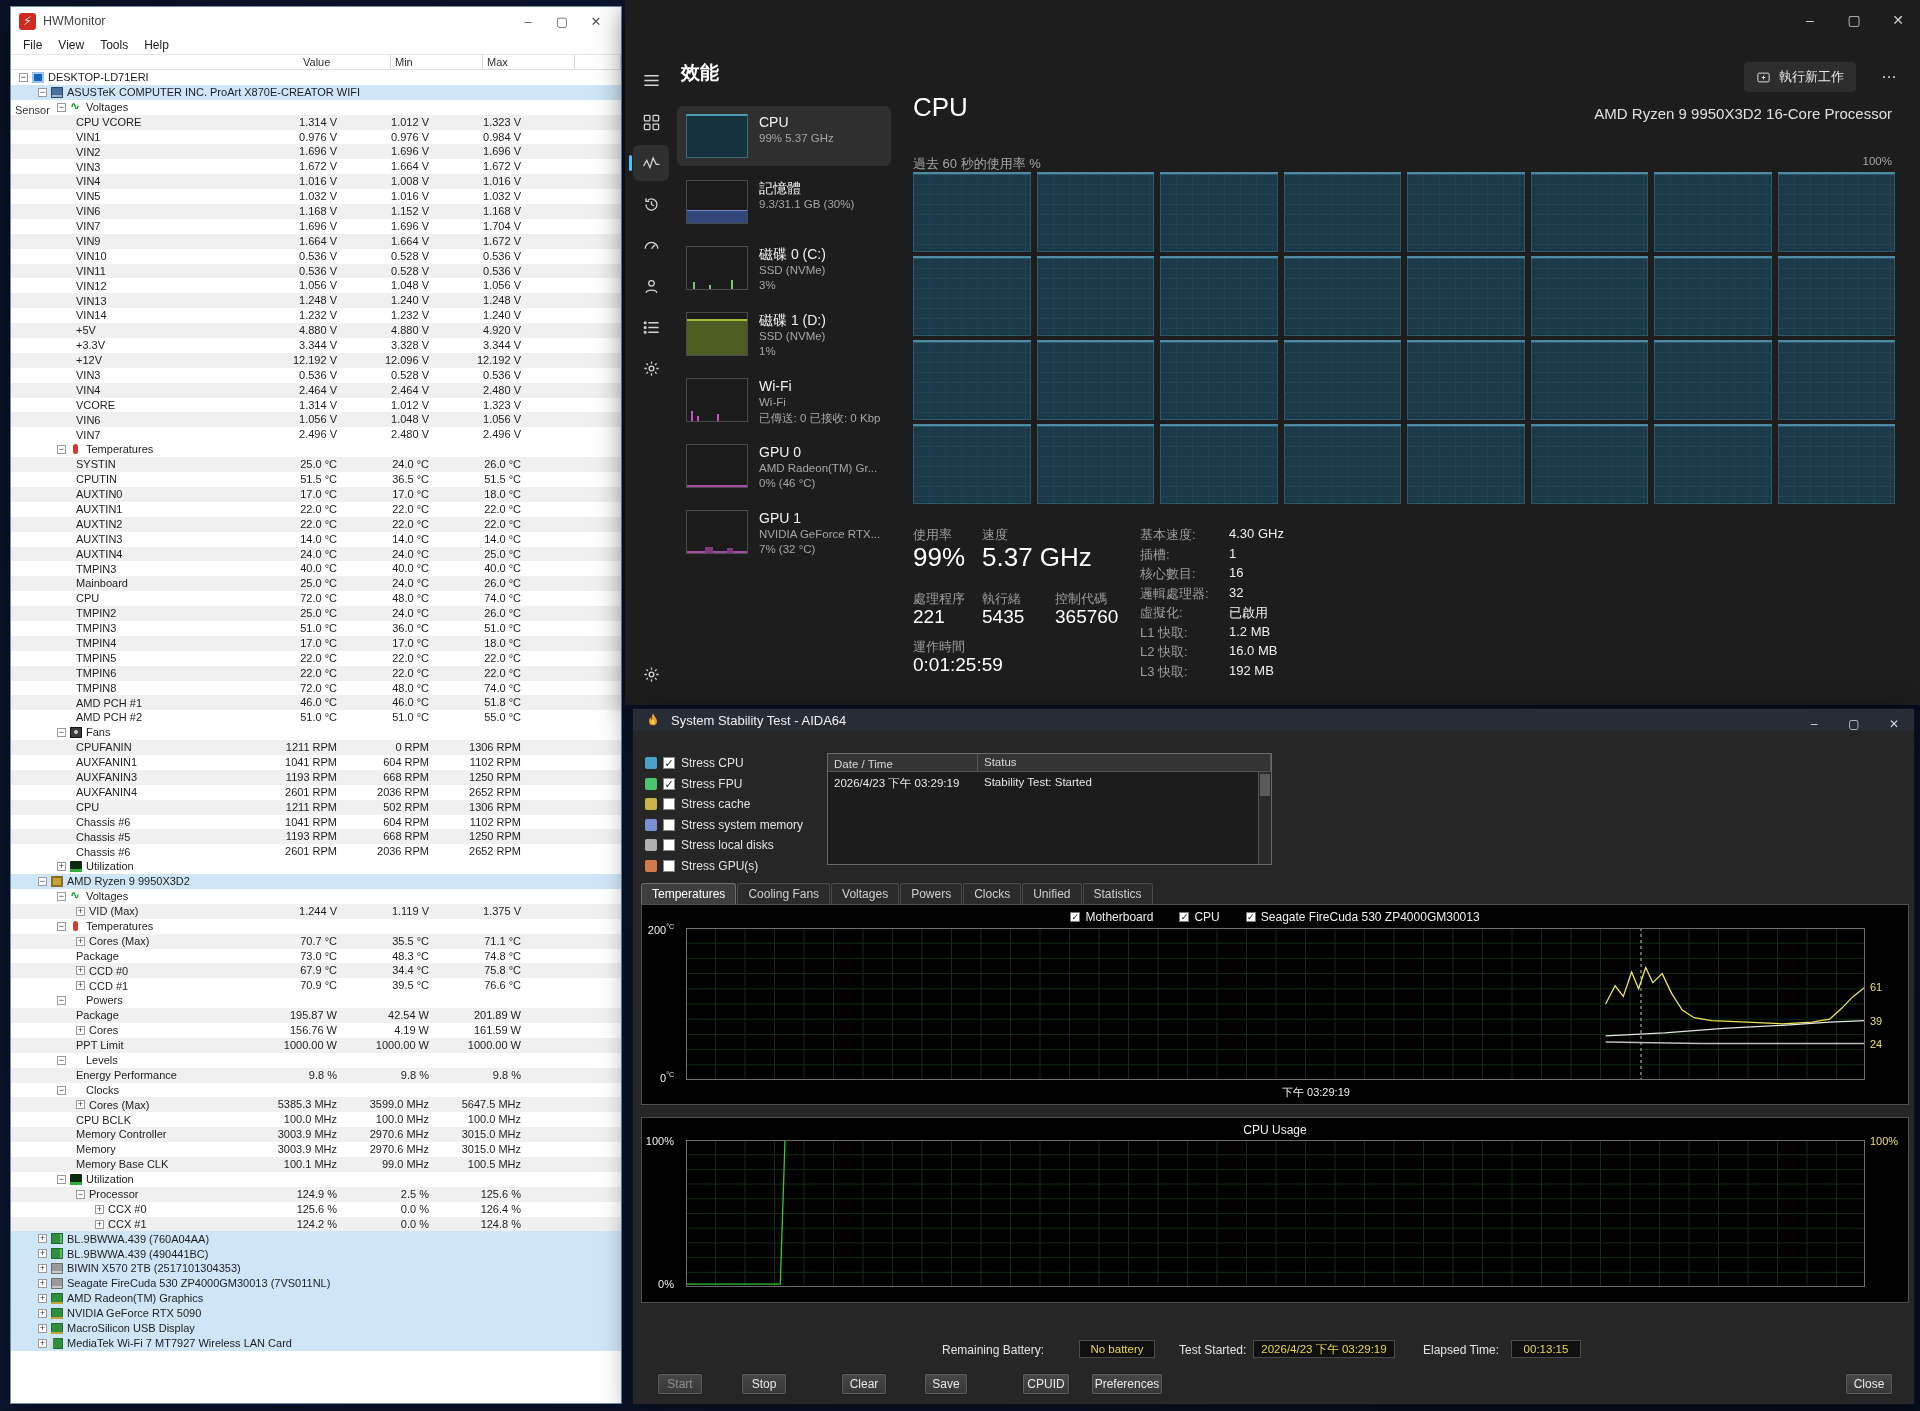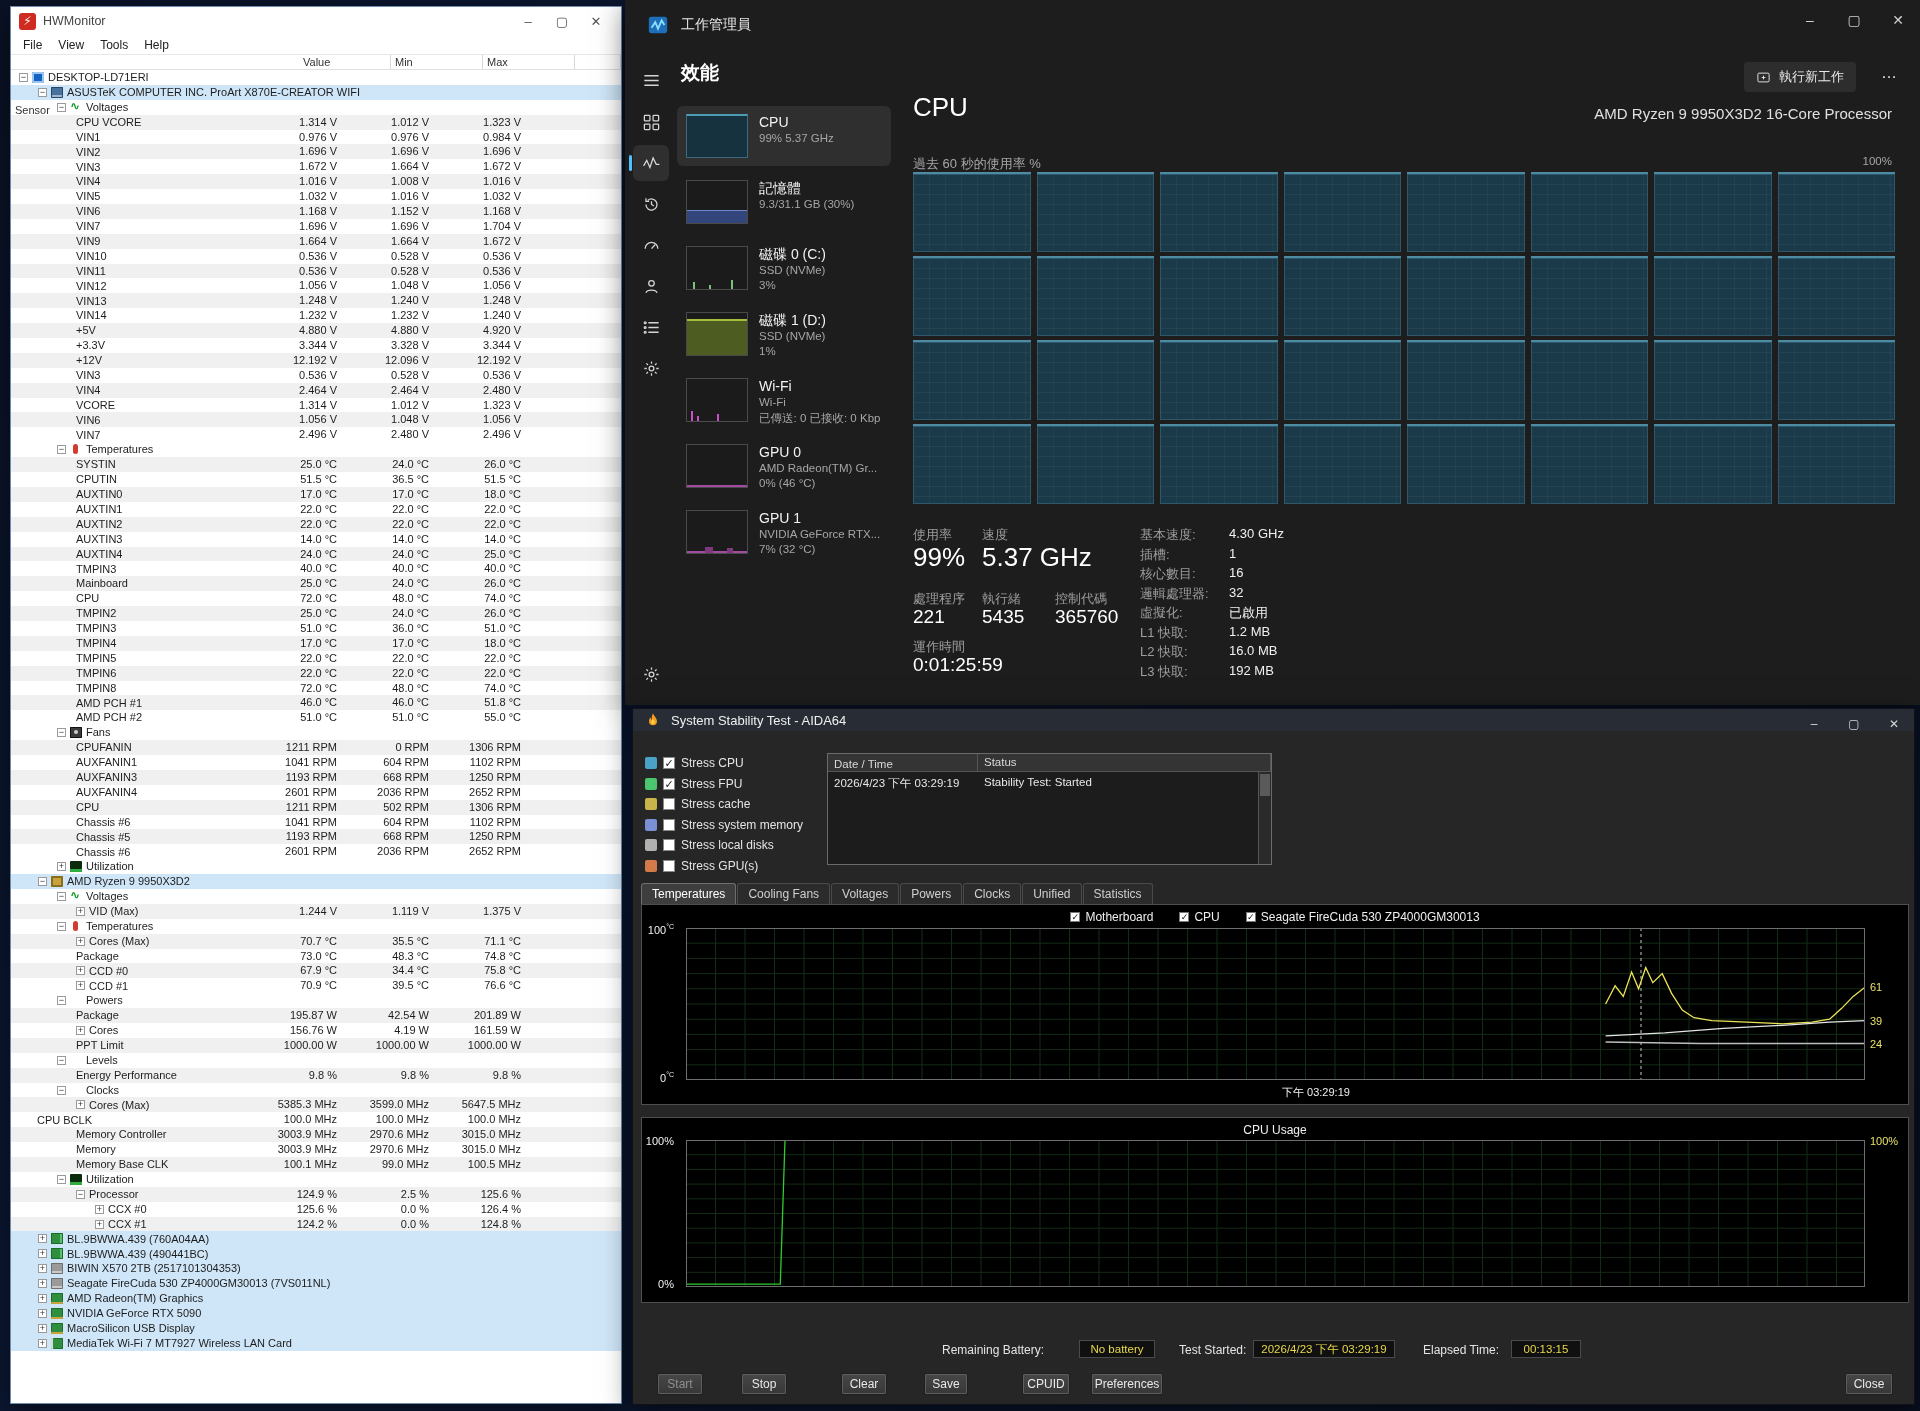--- a/index.html
+++ b/index.html
@@ -741,21 +741,21 @@
       <div class="hw-row s">
         <div class="hw-label" style="padding-left: 65px;">
           <span class="hw-exp">+</span>
           <span>Cores (Max)</span>
         </div>
         <div class="hw-val">5385.3 MHz</div>
         <div class="hw-val">3599.0 MHz</div>
         <div class="hw-val">5647.5 MHz</div>
       </div>
       <div class="hw-row">
-        <div class="hw-label" style="padding-left: 26px; align-items: flex-end;">
+        <div class="hw-label" style="padding-left: 65px; align-items: flex-end;">
           <span>CPU BCLK</span>
         </div>
         <div class="hw-val">100.0 MHz</div>
         <div class="hw-val">100.0 MHz</div>
         <div class="hw-val">100.0 MHz</div>
       </div>
       <div class="hw-row s">
         <div class="hw-label" style="padding-left: 65px;">
           <span>Memory Controller</span>
         </div>
@@ -893,27 +893,20 @@
           <span>MediaTek Wi-Fi 7 MT7927 Wireless LAN Card</span>
         </div>
         <div class="hw-val"></div>
         <div class="hw-val"></div>
         <div class="hw-val"></div>
       </div>
     </div>
 </div>
 
 <div class="window" id="taskmgr">
-  <div class="tm-titlebar">
-    <svg class="tm-appicon" viewBox="0 0 24 24">
-      <rect x="2" y="3" width="20" height="18" rx="3" fill="#1d6fb8"></rect>
-      <path d="M5 15l4-6 3 7 4-9 3 5" stroke="#8fe0ff" stroke-width="2" fill="none"></path>
-    </svg>
-    <div class="tm-title">工作管理員</div>
-  </div>
   <div class="tm-winctrl" style="right:88px;">–</div>
   <div class="tm-winctrl" style="right:44px;">▢</div>
   <div class="tm-winctrl" style="right:0;">✕</div>
   <div id="tm-rail">
       <div class="tm-rail-icon" style="top: 62px;">
         <svg viewBox="0 0 24 24">
           <path d="M3 6h18M3 12h18M3 18h18"></path>
         </svg>
       </div>
       <div class="tm-rail-icon" style="top: 104px;">
@@ -1186,21 +1179,21 @@
         </div>
         <div class="ai-legend-item">
           <span class="ai-legend-box">✓</span>
           <span>CPU</span>
         </div>
         <div class="ai-legend-item">
           <span class="ai-legend-box">✓</span>
           <span>Seagate FireCuda 530 ZP4000GM30013</span>
         </div>
       </div>
-    <div class="ai-ylab" style="right:1234px; top:18px;"><span>100</span><sup>°C</sup></div>
+    <div class="ai-ylab" style="right:1234px; top:18px;"><span>200</span><sup>°C</sup></div>
     <div class="ai-ylab" style="right:1234px; top:166px;"><span>0</span><sup>°C</sup></div>
     <svg id="ai-temp-svg" width="1179" height="152" style="position:absolute; left:44px; top:23px; background:#000;">
         <line x1="29.5" y1="0" x2="29.5" y2="152" stroke="#142c14" stroke-width="1"></line>
         <line x1="59" y1="0" x2="59" y2="152" stroke="#142c14" stroke-width="1"></line>
         <line x1="88.5" y1="0" x2="88.5" y2="152" stroke="#142c14" stroke-width="1"></line>
         <line x1="118" y1="0" x2="118" y2="152" stroke="#142c14" stroke-width="1"></line>
         <line x1="147.5" y1="0" x2="147.5" y2="152" stroke="#142c14" stroke-width="1"></line>
         <line x1="177" y1="0" x2="177" y2="152" stroke="#142c14" stroke-width="1"></line>
         <line x1="206.5" y1="0" x2="206.5" y2="152" stroke="#142c14" stroke-width="1"></line>
         <line x1="236" y1="0" x2="236" y2="152" stroke="#142c14" stroke-width="1"></line>

